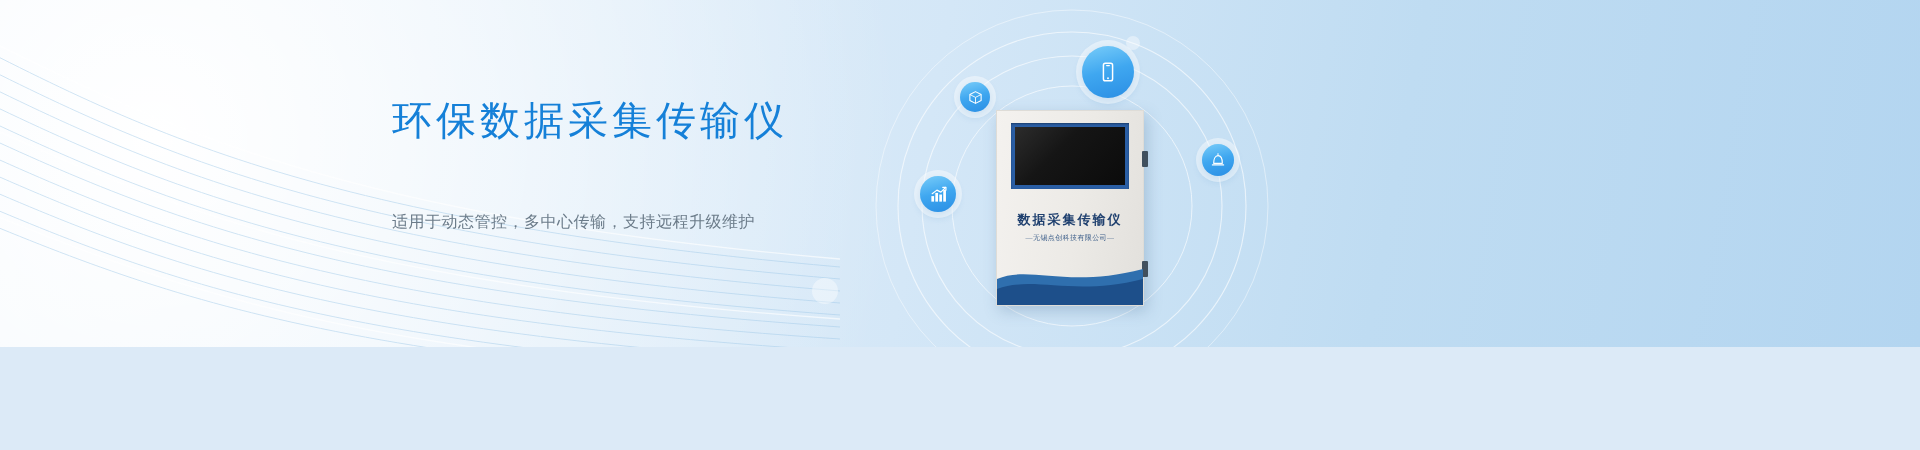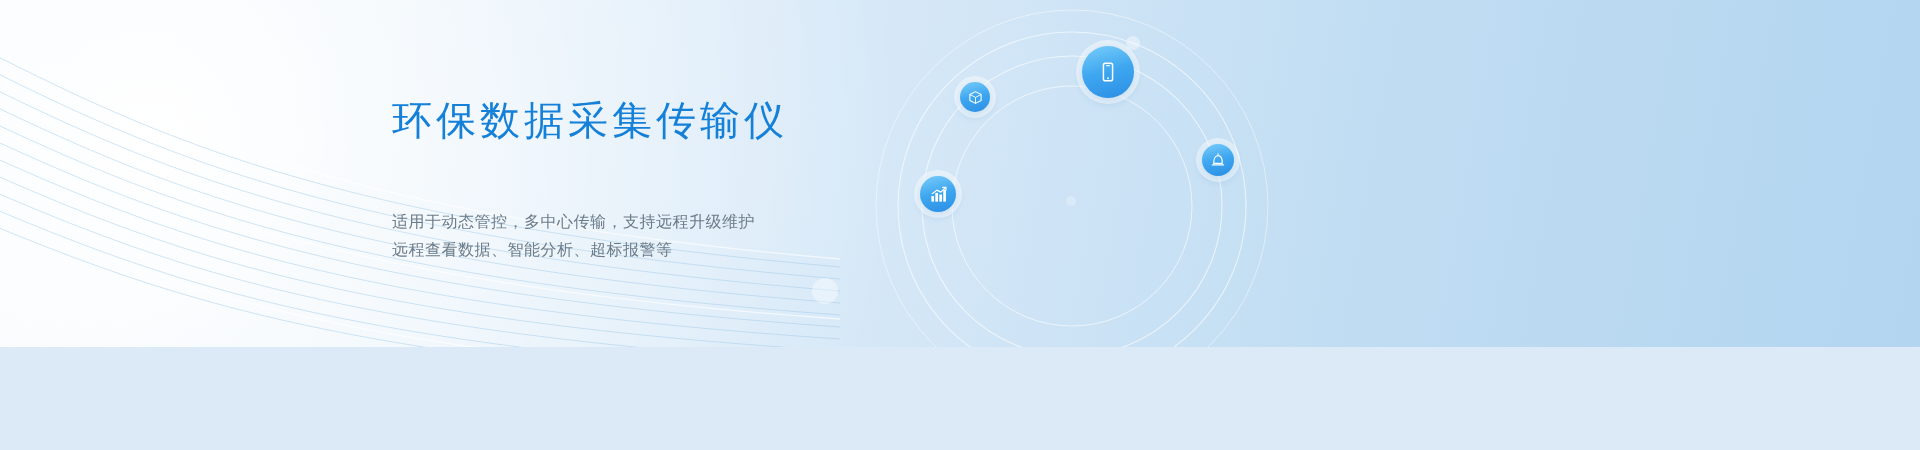--- a/index.html
+++ b/index.html
@@ -117,39 +117,56 @@
   </div>
 
   <div class="blob" style="left:812px;top:278px;width:26px;height:26px;"></div>
   <div class="blob" style="left:1126px;top:36px;width:14px;height:14px;"></div>
   <div class="blob" style="left:1066px;top:196px;width:10px;height:10px;opacity:.6;"></div>
 
   <div class="copy">
     <div class="title">环保数据采集传输仪</div>
     <div class="sublist">
       <div class="subline">适用于动态管控，多中心传输，支持远程升级维护</div>
-      <div class="subline">远程查看数据、智能分析、超标报警等</div>
     </div>
   </div>
 
   <div class="visual">
 
     <div class="rings">
       <svg viewBox="0 0 560 450" aria-hidden="true">
         <g fill="none" stroke="#ffffff" opacity="0.62">
           <circle cx="212" cy="206" r="150" stroke-width="1.1"></circle>
           <circle cx="212" cy="206" r="174" stroke-width="1.1"></circle>
           <circle cx="212" cy="206" r="120" stroke-width="1"></circle>
         </g>
         <g fill="none" stroke="#ffffff" opacity="0.45">
           <circle cx="212" cy="206" r="196" stroke-width="1"></circle>
         </g>
       </svg>
     </div>
 
+    <div class="device">
+      <div class="hinge h1"></div>
+      <div class="hinge h2"></div>
+
+      <div class="screen-frame">
+        <div class="screen"></div>
+      </div>
+
+      <div class="dev-title">数据采集传输仪</div>
+      <div class="dev-company">—无锡点创科技有限公司—</div>
+
+      <div class="dev-footer">
+        <svg viewBox="0 0 148 46" preserveAspectRatio="none" aria-hidden="true">
+          <path d="M0,20 C34,6 70,30 148,10 L148,46 L0,46 Z" fill="#2f6fae"></path>
+          <path d="M0,30 C38,16 76,38 148,20 L148,46 L0,46 Z" fill="#1d4f8a"></path>
+        </svg>
+      </div>
+    </div>
 
     <div class="badge badge-phone">
       <svg width="22" height="22" viewBox="0 0 24 24" aria-hidden="true">
         <rect x="7" y="2.5" width="10" height="19" rx="2" ry="2" fill="none" stroke="#ffffff" stroke-width="1.6"></rect>
         <line x1="10.5" y1="5" x2="13.5" y2="5" stroke="#ffffff" stroke-width="1.2" stroke-linecap="round"></line>
         <circle cx="12" cy="18.8" r="1" fill="#ffffff"></circle>
       </svg>
     </div>
 
     <div class="badge badge-box">

